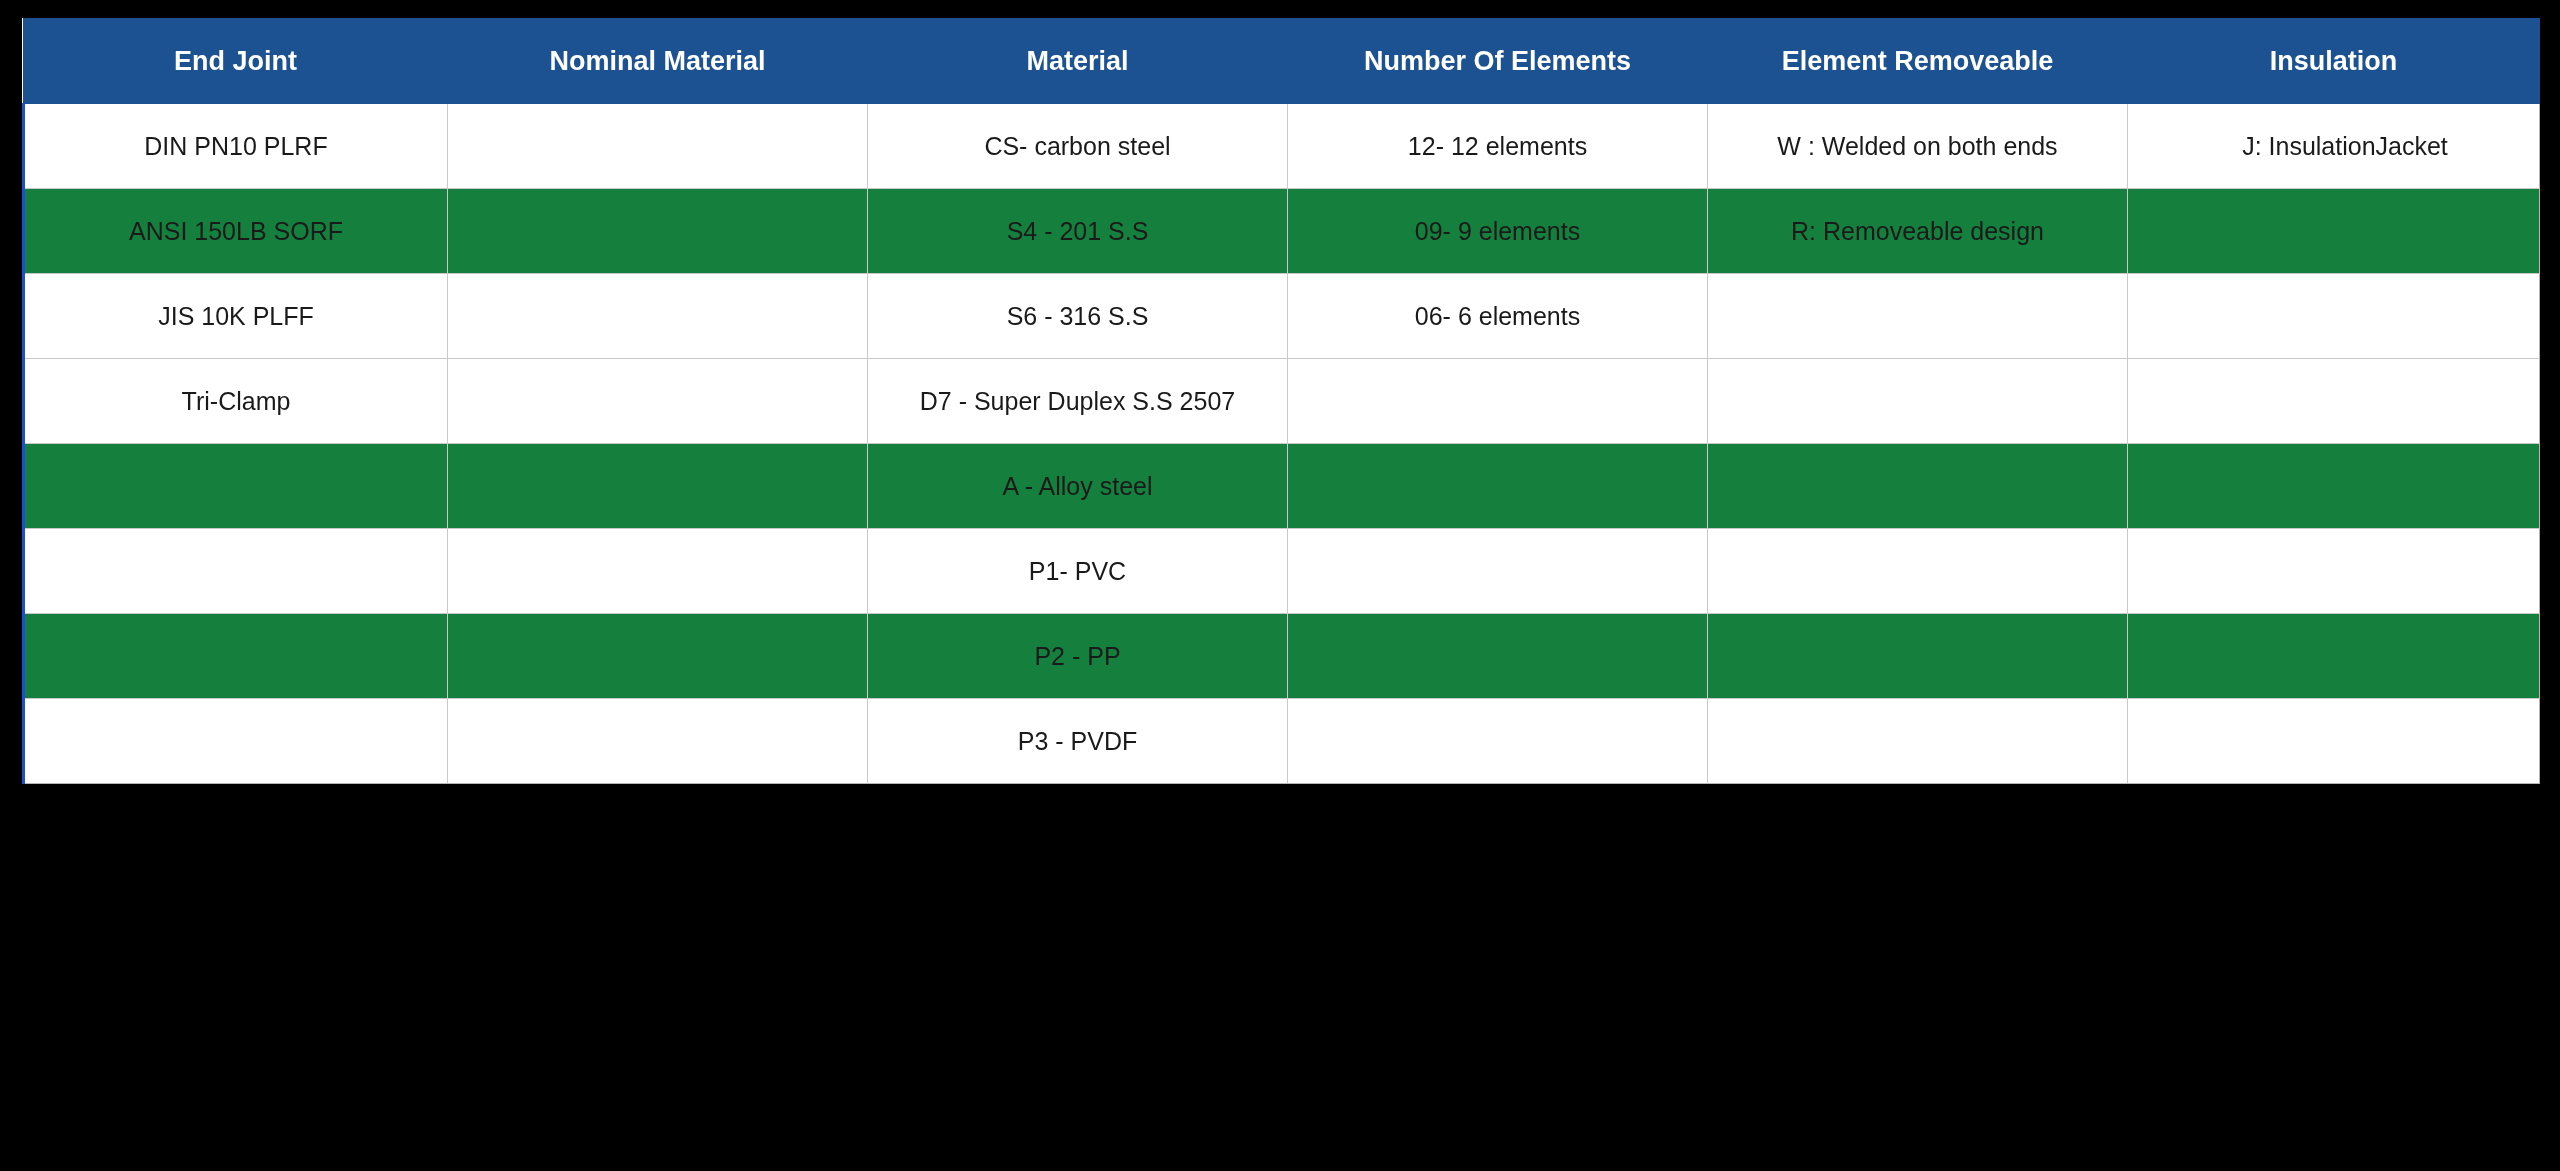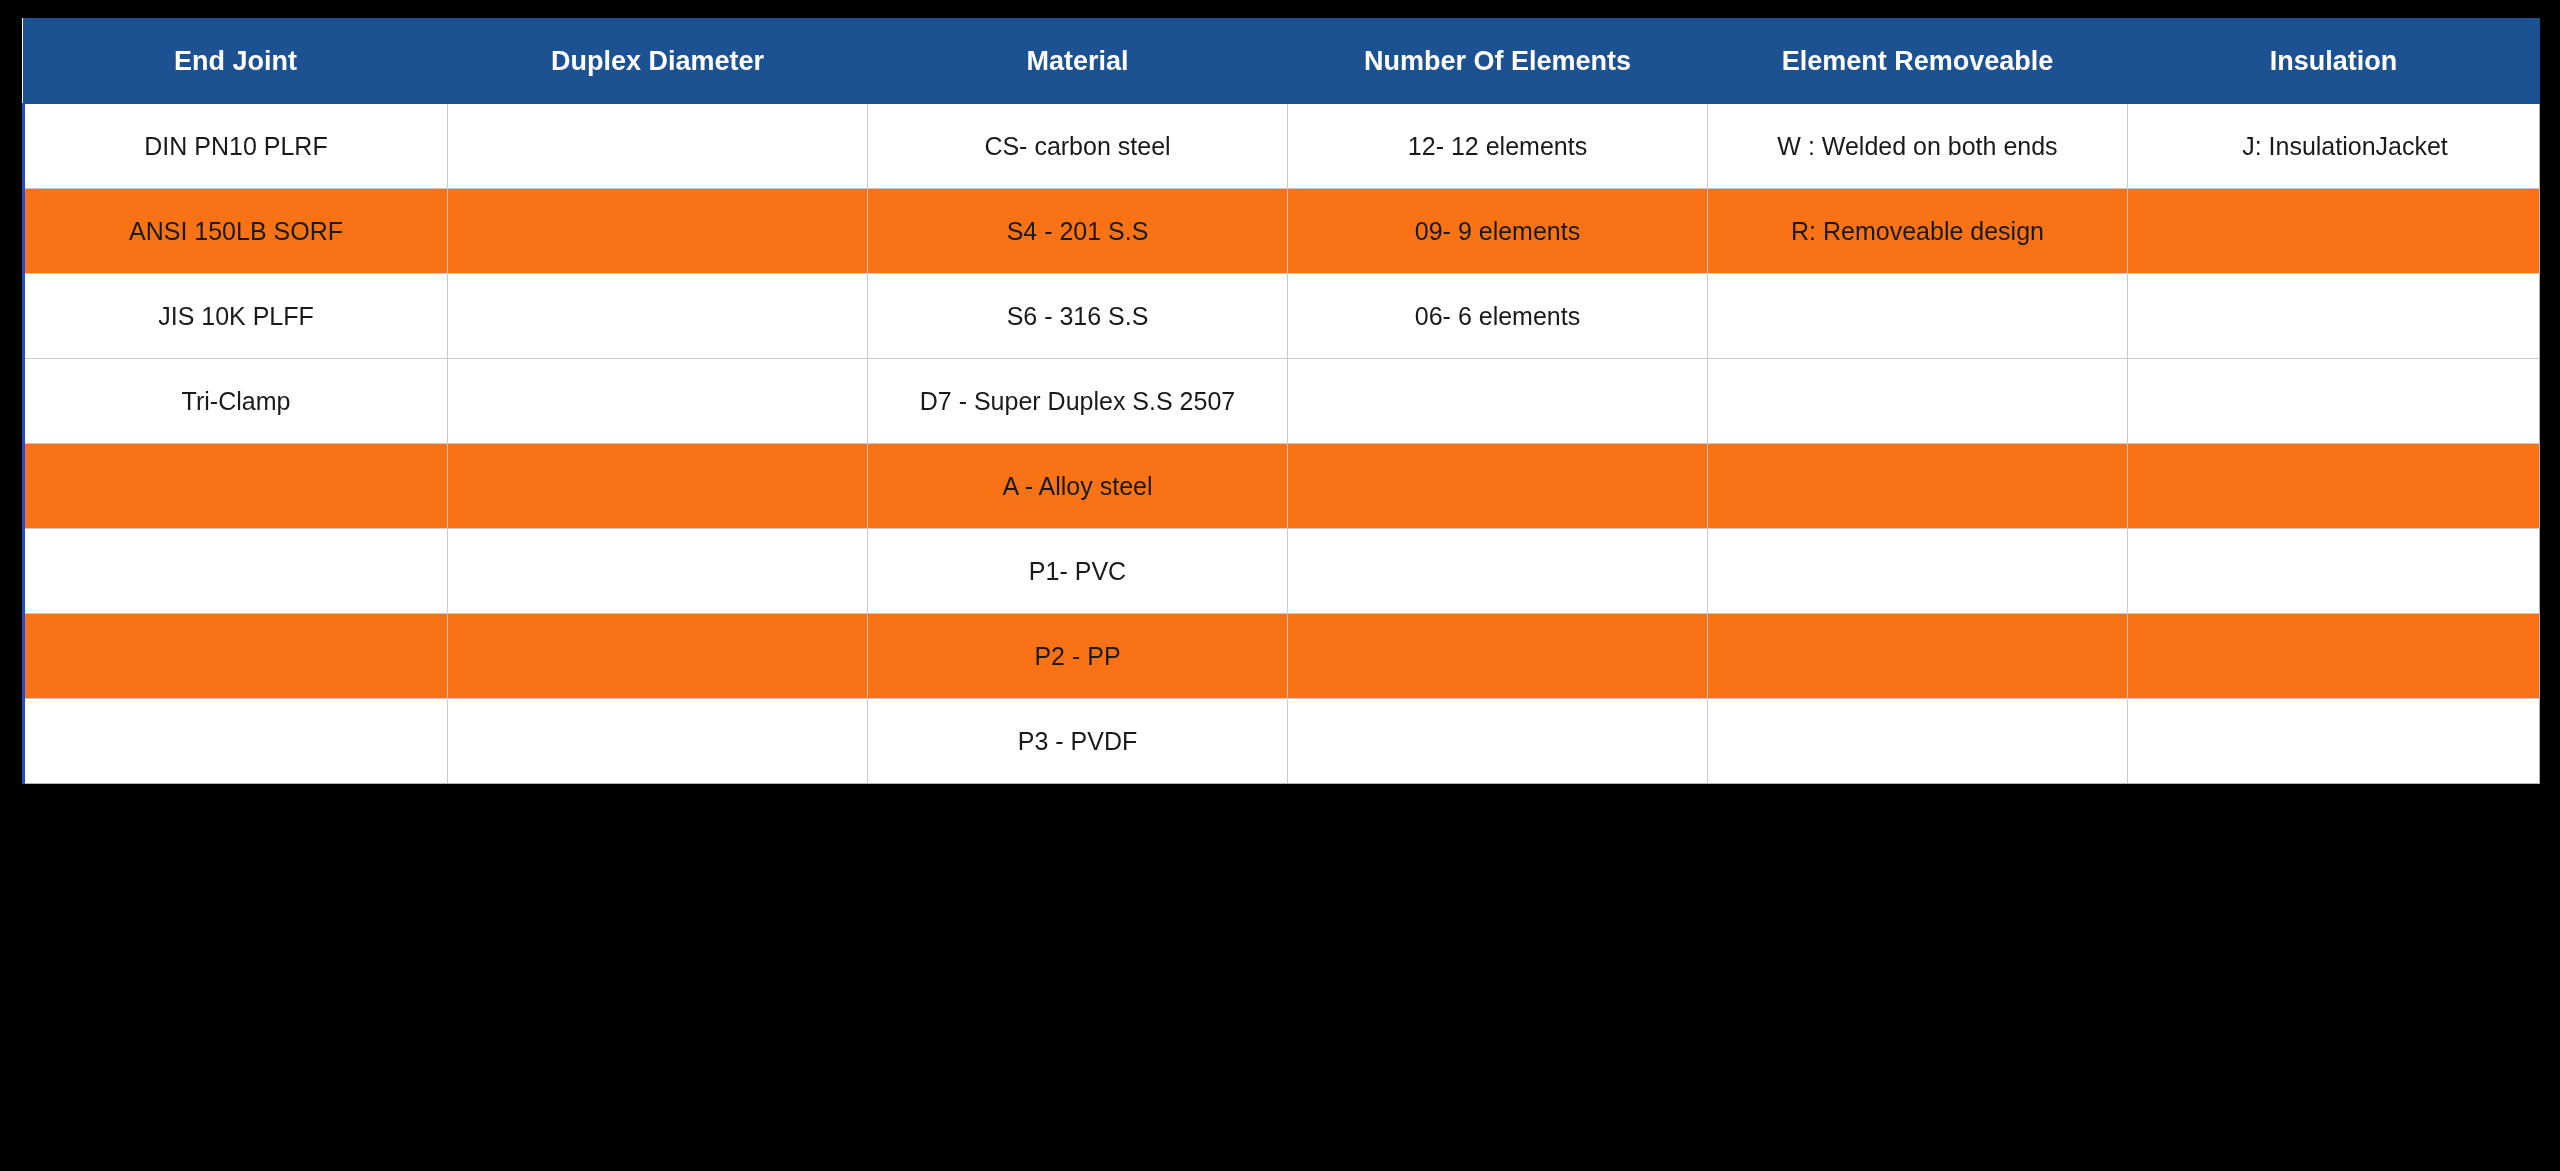--- a/index.html
+++ b/index.html
@@ -59,21 +59,21 @@
     font-size: 25px;
     color: #1a1a1a;
     text-align: center;
     padding: 0 8px;
     border: 1px solid #c9c9c9;
     background: #ffffff;
     white-space: nowrap;
     overflow: hidden;
   }
   table.spec-table tbody tr.alt td {
-    background: #f97316;
+    background: #15803d;
   }
   table.spec-table tbody tr td:first-child {
     border-left: 3px solid #1d4ed8;
   }
   table.spec-table tbody tr td:last-child {
     border-right: 1px solid #b5b5b5;
     padding-left: 31px;
   }
   table.spec-table tbody tr:last-child td {
     border-bottom: 1px solid #b5b5b5;
@@ -125,21 +125,21 @@
         <col class="c0">
           <col class="c1">
           <col class="c2">
           <col class="c3">
           <col class="c4">
           <col class="c5">
       </colgroup>
       <thead>
         <tr>
           <th>End Joint</th>
-          <th>Duplex Diameter</th>
+          <th>Nominal Material</th>
           <th>Material</th>
           <th>Number Of Elements</th>
           <th>Element Removeable</th>
           <th>Insulation</th>
         </tr>
       </thead>
       <tbody>
         <tr>
           <td>DIN PN10 PLRF</td>
           <td></td>

